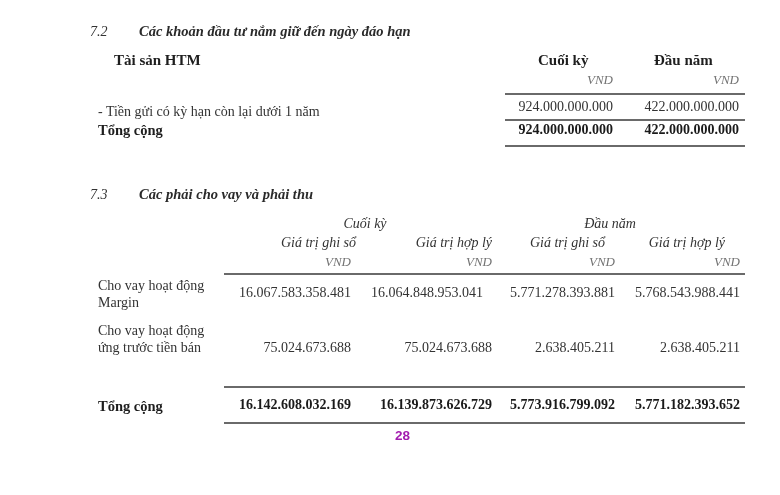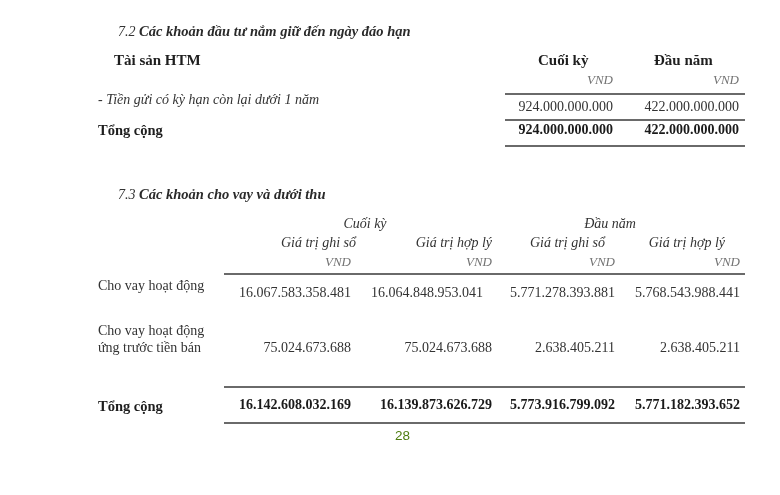--- a/index.html
+++ b/index.html
@@ -9,88 +9,89 @@
     }
     body {
       width: 780px;
       height: 495px;
       position: relative;
       overflow: hidden;
       font-family: "Liberation Serif", "DejaVu Serif", serif;
       color: #2a2a2a;
     }
     .abs { position: absolute; white-space: nowrap; }
-    .sec-num { font-style: italic; font-size: 14px; color: #333; margin-left: 28px; }
+    .sec-num { font-style: italic; font-size: 14px; color: #333; }
     .sec-title { font-style: italic; font-size: 14.5px; font-weight: bold; color: #2a2a2a; }
     .hdr-bold { font-weight: bold; font-size: 15px; color: #1e1e1e; }
     .unit { font-style: italic; font-size: 13px; color: #737373; text-align: right; }
     .num { font-size: 14px; color: #333; text-align: right; }
     .num-bold { font-size: 14px; font-weight: bold; color: #1a1a1a; text-align: right; }
     .label { font-size: 14px; color: #333; }
     .label-bold { font-size: 14.5px; font-weight: bold; color: #1e1e1e; }
     .ihdr { font-style: italic; font-size: 14px; color: #333; text-align: center; }
     .rule { position: absolute; height: 1.5px; background: #6a6a6a; }
-    .pageno { font-size: 13.5px; color: #4d7c0f; font-family: "Liberation Sans", "DejaVu Sans", sans-serif; }
+    .pageno { font-size: 13.5px; color: #a21caf; font-family: "Liberation Sans", "DejaVu Sans", sans-serif; font-weight: bold; }
   </style>
 </head>
 <body>
 
 <div>
   <div class="abs sec-num" style="left:90px; top:24px;">7.2</div>
   <div class="abs sec-title" style="left:139px; top:23px;">Các khoản đầu tư nắm giữ đến ngày đáo hạn</div>
 
   <div class="abs hdr-bold" style="left:114px; top:52px;">Tài sản HTM</div>
 
   <div class="abs hdr-bold" style="left:538px; top:52px;">Cuối kỳ</div>
   <div class="abs hdr-bold" style="left:654px; top:52px;">Đầu năm</div>
 
   <div class="abs unit" style="left:500px; width:113px; top:72px;">VND</div>
   <div class="abs unit" style="left:625px; width:114px; top:72px;">VND</div>
 
   <div class="rule" style="left:505px; width:240px; top:93px;"></div>
 
   <div>
-    <div class="abs label" style="left:98px; top:92px;font-style:italic;">- Tiền gửi có kỳ hạn còn lại dưới 1 năm</div>
+    <div class="abs label" style="left:98px; top:104px;">- Tiền gửi có kỳ hạn còn lại dưới 1 năm</div>
     <div class="abs num" style="left:500px; width:113px; top:99px;">924.000.000.000</div>
     <div class="abs num" style="left:625px; width:114px; top:99px;">422.000.000.000</div>
   </div>
 
   <div class="rule" style="left:505px; width:240px; top:119px;"></div>
 
   <div>
     <div class="abs label-bold" style="left:98px; top:122px;">Tổng cộng</div>
     <div class="abs num-bold" style="left:500px; width:113px; top:122px;">924.000.000.000</div>
     <div class="abs num-bold" style="left:625px; width:114px; top:122px;">422.000.000.000</div>
   </div>
 
   <div class="rule" style="left:505px; width:240px; top:145px;"></div>
 </div>
 
 <div>
   <div class="abs sec-num" style="left:90px; top:187px;">7.3</div>
-  <div class="abs sec-title" style="left:139px; top:186px;">Các khoản cho vay và dưới thu</div>
+  <div class="abs sec-title" style="left:139px; top:186px;">Các phải cho vay và phải thu</div>
 
   <div class="abs ihdr" style="left:310px; width:110px; top:216px;">Cuối kỳ</div>
   <div class="abs ihdr" style="left:555px; width:110px; top:216px;">Đầu năm</div>
 
   <div class="abs ihdr" style="left:226px; width:130px; top:235px; text-align:right;">Giá trị ghi sổ</div>
   <div class="abs ihdr" style="left:362px; width:130px; top:235px; text-align:right;">Giá trị hợp lý</div>
   <div class="abs ihdr" style="left:490px; width:115px; top:235px; text-align:right;">Giá trị ghi sổ</div>
   <div class="abs ihdr" style="left:610px; width:115px; top:235px; text-align:right;">Giá trị hợp lý</div>
 
   <div class="abs unit" style="left:226px; width:125px; top:254px;">VND</div>
   <div class="abs unit" style="left:362px; width:130px; top:254px;">VND</div>
   <div class="abs unit" style="left:490px; width:125px; top:254px;">VND</div>
   <div class="abs unit" style="left:620px; width:120px; top:254px;">VND</div>
 
   <div class="rule" style="left:224px; width:521px; top:273px;"></div>
 
   <div>
     <div class="abs label" style="left:98px; top:277px; line-height:17px;">
       <div>Cho vay hoạt động</div>
+      <div>Margin</div>
     </div>
     <div class="abs num" style="left:226px; width:125px; top:285px;">16.067.583.358.481</div>
     <div class="abs num" style="left:362px; width:130px; top:285px;text-align:center;">16.064.848.953.041</div>
     <div class="abs num" style="left:490px; width:125px; top:285px;">5.771.278.393.881</div>
     <div class="abs num" style="left:620px; width:120px; top:285px;">5.768.543.988.441</div>
   </div>
 
   <div>
     <div class="abs label" style="left:98px; top:322px; line-height:17px;">
       <div>Cho vay hoạt động</div>

